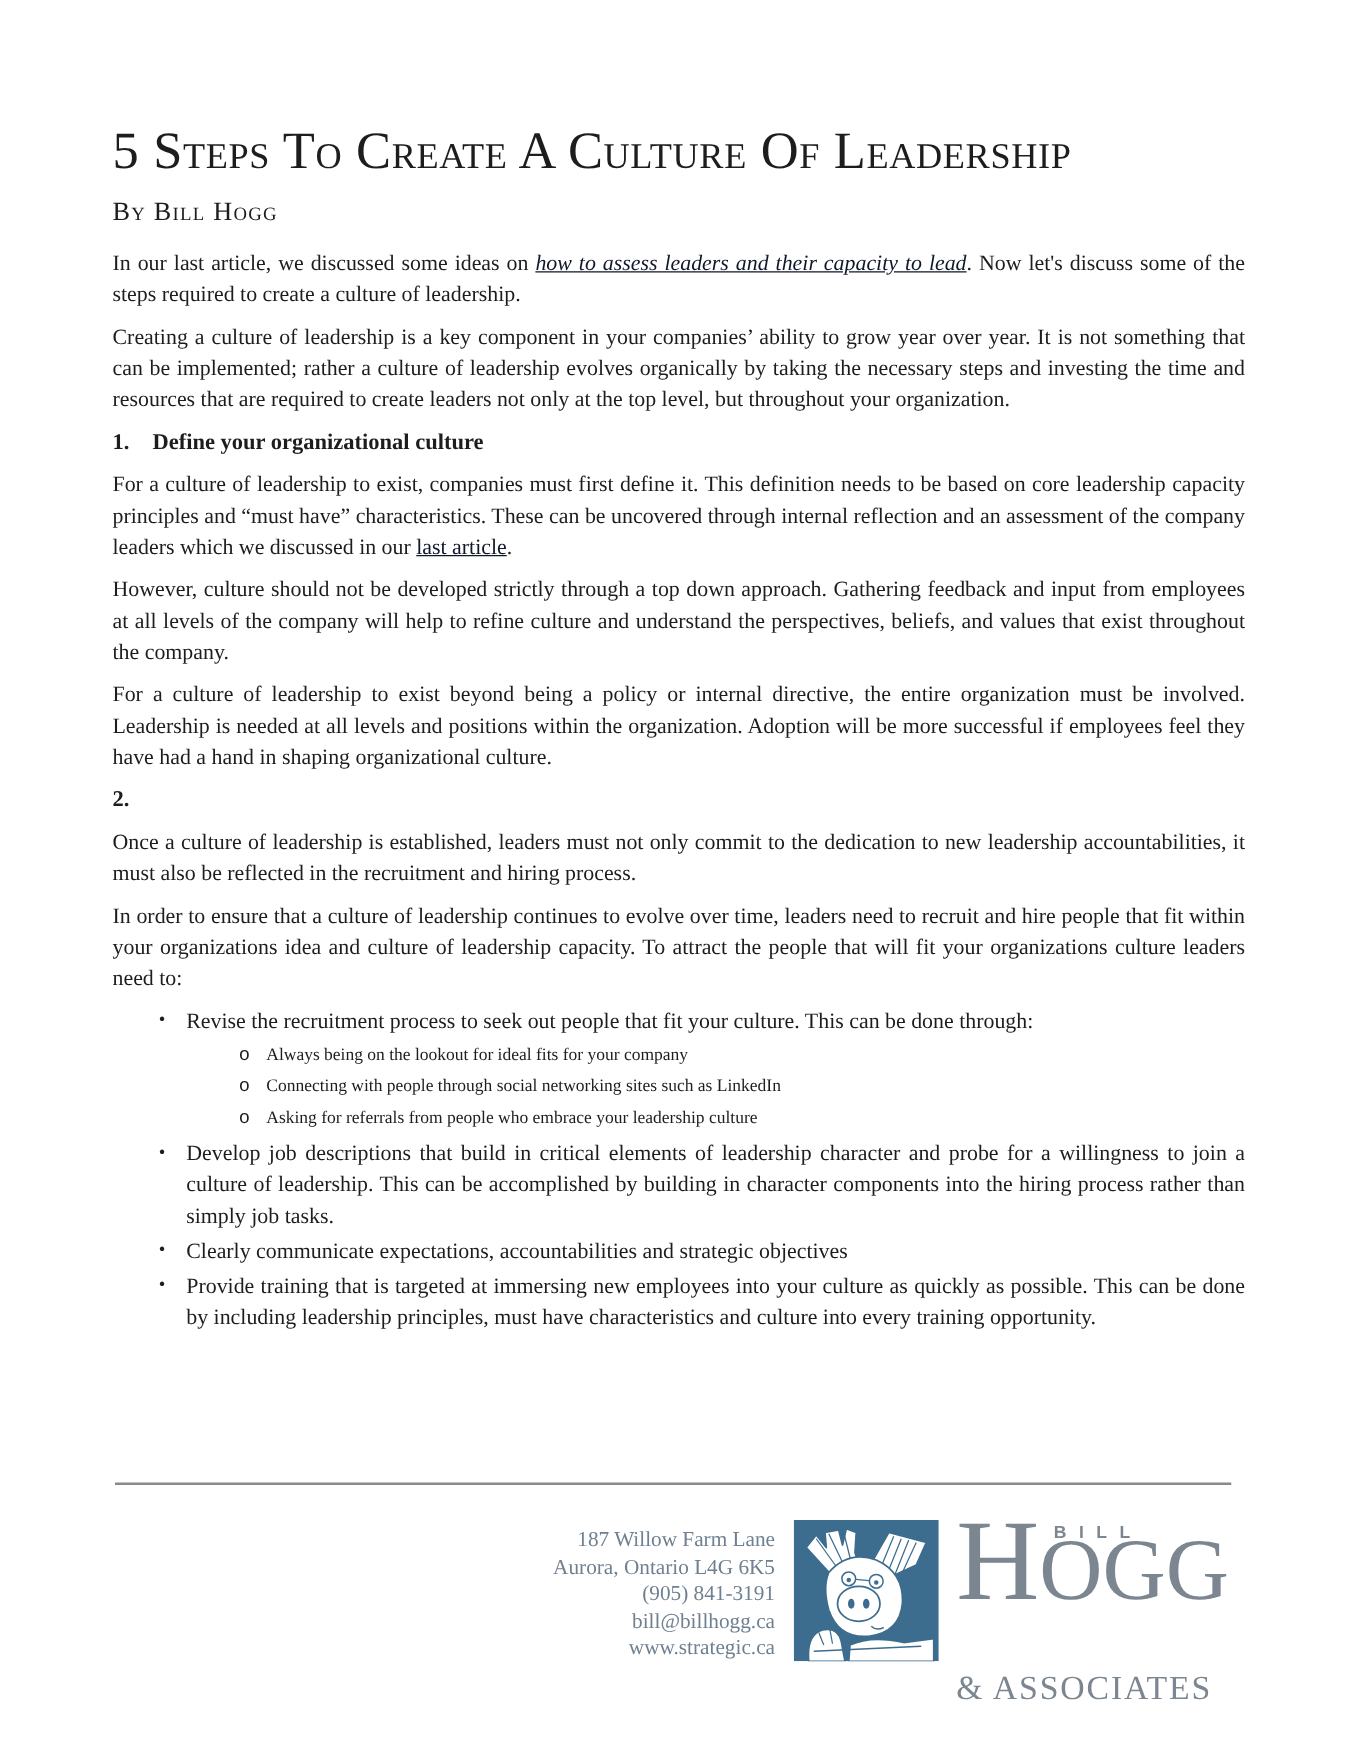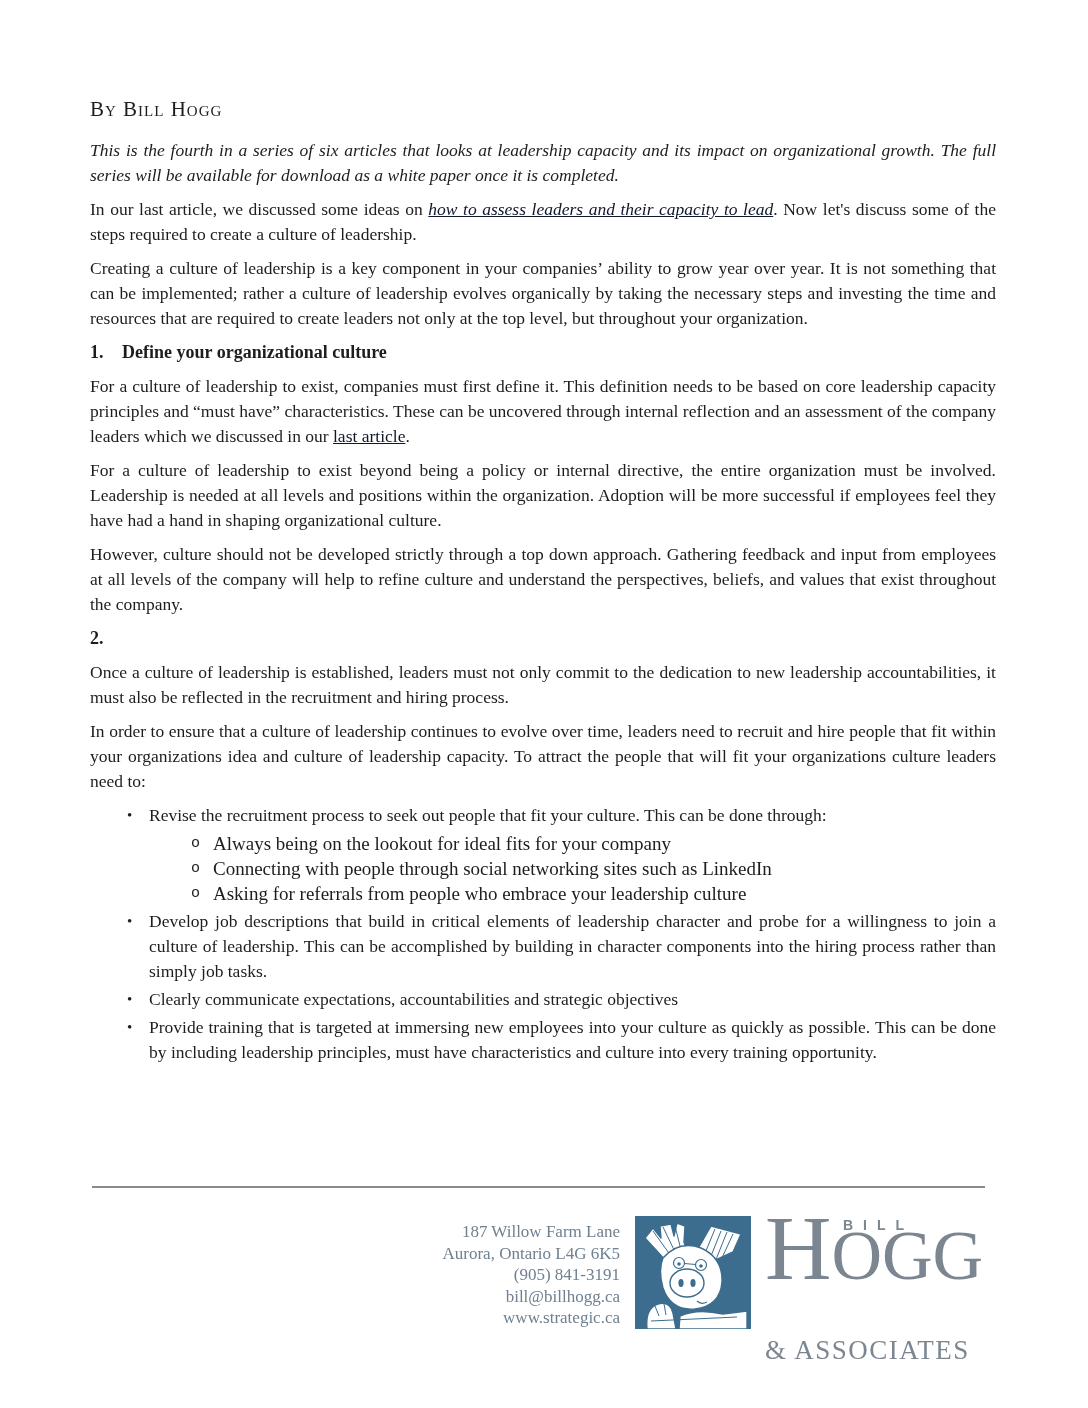--- a/index.html
+++ b/index.html
@@ -69,21 +69,21 @@
     text-align: justify;
   }
   .sub-item { display: flex; margin-left: 63px; }
   .sub-marker {
     flex: 0 0 28px;
     padding-left: 6px;
     font-size: 15px;
     line-height: 25px;
     font-family: "Liberation Mono", monospace;
   }
-  .sub-text { flex: 1; font-size: 19px; line-height: 25px; }
+  .sub-text { flex: 1; font-size: 14px; line-height: 25px; }
   .footer {
     position: absolute;
     left: 92px; right: 103px;
     top: 1186px;
     border-top: 2px solid #8a8a8a;
     padding-top: 28px;
     display: flex;
     justify-content: flex-end;
     align-items: flex-start;
   }
@@ -129,39 +129,39 @@
     letter-spacing: 1.5px;
     white-space: nowrap;
     margin-top: 37px;
   }
 </style>
 </head>
 <body>
 
 <div class="content">
 
+  <h1 class="doc-title">5 Steps To Create A Culture Of Leadership</h1>
 
   <div class="byline">By Bill Hogg</div>
 
-  <p class="para intro">This is the fourth in a series of six articles that looks at leadership capacity and its impact on organizational growth. The full series will be available for download as a white paper once it is completed.</p>
 
   <p class="para"><span>In our last article, we discussed some ideas on </span><a class="doc-link italic-link">how to assess leaders and their capacity to lead</a><span>. Now let's discuss some of the steps required to create a culture of leadership.</span></p>
 
   <p class="para">Creating a culture of leadership is a key component in your companies’ ability to grow year over year. It is not something that can be implemented; rather a culture of leadership evolves organically by taking the necessary steps and investing the time and resources that are required to create leaders not only at the top level, but throughout your organization.</p>
 
   <div class="list-heading">
     <span class="list-num">1.</span>
     <span>Define your organizational culture</span>
   </div>
 
   <p class="para indent"><span>For a culture of leadership to exist, companies must first define it. This definition needs to be based on core leadership capacity principles and “must have” characteristics. These can be uncovered through internal reflection and an assessment of the company leaders which we discussed in our </span><a class="doc-link">last article</a><span>.</span></p>
 
+  <p class="para indent">However, culture should not be developed strictly through a top down approach. Gathering feedback and input from employees at all levels of the company will help to refine culture and understand the perspectives, beliefs, and values that exist throughout the company.</p>
+
   <p class="para indent">For a culture of leadership to exist beyond being a policy or internal directive, the entire organization must be involved. Leadership is needed at all levels and positions within the organization. Adoption will be more successful if employees feel they have had a hand in shaping organizational culture.</p>
-
-  <p class="para indent">However, culture should not be developed strictly through a top down approach. Gathering feedback and input from employees at all levels of the company will help to refine culture and understand the perspectives, beliefs, and values that exist throughout the company.</p>
 
   <div class="list-heading">
     <span class="list-num">2.</span>
   </div>
 
   <p class="para indent">Once a culture of leadership is established, leaders must not only commit to the dedication to new leadership accountabilities, it must also be reflected in the recruitment and hiring process.</p>
 
   <p class="para indent">In order to ensure that a culture of leadership continues to evolve over time, leaders need to recruit and hire people that fit within your organizations idea and culture of leadership capacity. To attract the people that will fit your organizations culture leaders need to:</p>
 
   <div class="bullets">

